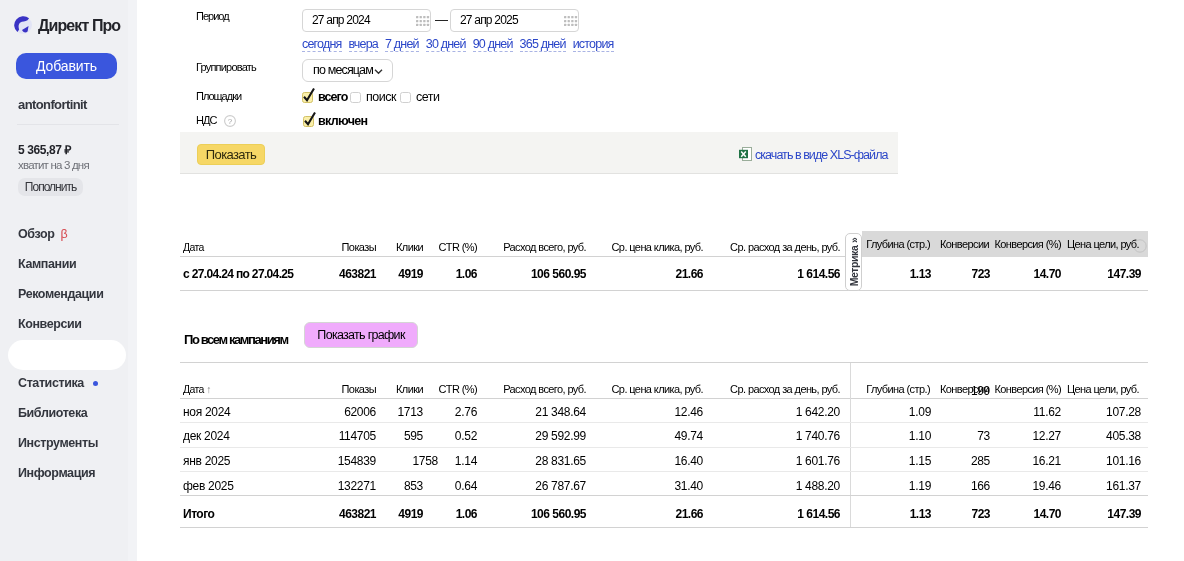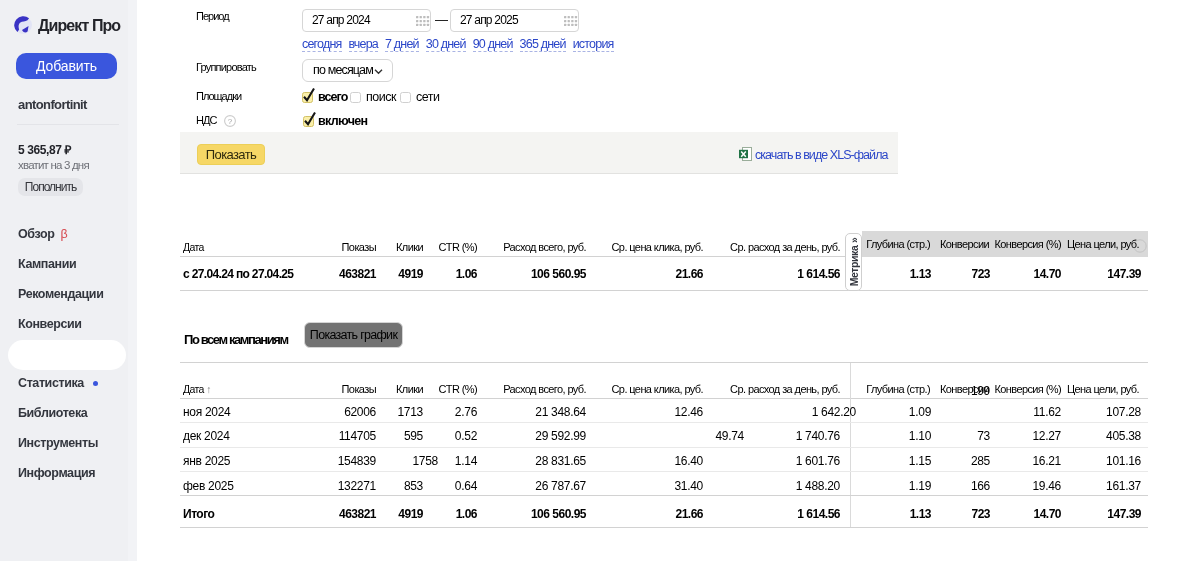--- a/index.html
+++ b/index.html
@@ -38,21 +38,21 @@
 .th { position:absolute; font-size:11px; letter-spacing:-0.6px; color:#000; width:140px; text-align:right; }
 .thl { position:absolute; font-size:10.5px; letter-spacing:-0.6px; color:#000; }
 .tv { position:absolute; font-size:12px; letter-spacing:-0.3px; color:#000; width:140px; text-align:right; }
 .tvl { position:absolute; font-size:12px; color:#000; letter-spacing:-0.3px; }
 .b { font-weight:700; letter-spacing:-0.5px; }
 .hline { position:absolute; height:1px; background:#d2d2d2; }
 .hline-light { position:absolute; height:1px; background:#e9e9e9; }
 .gray-head { position:absolute; left:862px; top:231px; width:286px; height:26px; background:#d9d9d9; }
 .metrika-tab { position:absolute; left:845px; top:233px; width:17px; height:58px; background:#fff; border:1px solid #cfcfcf; border-radius:5px; z-index:3; }
 .metrika-tab span { position:absolute; left:50%; top:50%; transform:translate(-50%,-50%) rotate(-90deg); white-space:nowrap; font-size:10.5px; font-weight:700; letter-spacing:-0.4px; color:#33363e; }
-.btn-graph { position:absolute; left:304px; top:322px; width:99px; height:26px; background:#737373; border:1px solid #d5d5d5; border-radius:6px; font-size:12.5px; letter-spacing:-0.7px; color:#000; text-align:center; line-height:24px; }
+.btn-graph { position:absolute; left:304px; top:322px; width:114px; height:26px; background:#f0abfc; border:1px solid #d5d5d5; border-radius:6px; font-size:12.5px; letter-spacing:-0.7px; color:#000; text-align:center; line-height:24px; }
 .vline { position:absolute; width:1px; background:#dadada; }
 </style>
 </head>
 <body>
 <div class="content"></div>
 <div class="sidebar">
   <svg style="position:absolute;left:14px;top:16px;" width="18" height="18" viewBox="0 0 22 22">
     <circle cx="11" cy="11" r="11" fill="#e2e4f5"></circle>
     <path d="M18.4 2.8 A11 11 0 0 0 4.2 19.7 L6.3 16.5 C5.6 14.7 5.4 12.6 5.8 11 C6.1 9.8 6.6 8.8 7.3 8.2 C8.7 7.3 10.3 6.9 12 6.8 C13.6 6.6 15.2 6.1 16.5 5.2 Z" fill="#3a33c4"></path>
     <path d="M9.8 17.2 L17.8 12.3 L16.6 19 C14.5 20.6 12.2 21.2 9.8 17.2 Z" fill="#3a33c4"></path>
@@ -198,32 +198,32 @@
 <div class="th" style="left:999px; top:383px;">Цена цели, руб.</div>
 <div class="hline" style="left:180px; top:398px; width:968px;"></div>
 <div class="vline" style="left:850px; top:363px; height:164px;"></div>
 
 <div class="tvl" style="left:183px; top:405px;">ноя 2024</div>
 <div class="tv" style="left:236px; top:405px;">62006</div>
 <div class="tv" style="left:283px; top:405px;">1713</div>
 <div class="tv" style="left:337px; top:405px;">2.76</div>
 <div class="tv" style="left:446px; top:405px;">21 348.64</div>
 <div class="tv" style="left:563px; top:405px;">12.46</div>
-<div class="tv" style="left:700px; top:405px;margin-left:16px;">1 642.20</div>
+<div class="tv" style="left:700px; top:405px;">1 642.20</div>
 <div class="tv" style="left:791px; top:405px;">1.09</div>
 <div class="tv" style="left:850px; top:384px;">199</div>
 <div class="tv" style="left:921px; top:405px;">11.62</div>
 <div class="tv" style="left:1001px; top:405px;">107.28</div>
 <div class="hline-light" style="left:180px; top:422px; width:968px;"></div>
 <div class="tvl" style="left:183px; top:429px;">дек 2024</div>
 <div class="tv" style="left:236px; top:429px;">114705</div>
 <div class="tv" style="left:283px; top:429px;">595</div>
 <div class="tv" style="left:337px; top:429px;">0.52</div>
 <div class="tv" style="left:446px; top:429px;">29 592.99</div>
-<div class="tv" style="left:563px; top:429px;margin-left:41px;">49.74</div>
+<div class="tv" style="left:563px; top:429px;">49.74</div>
 <div class="tv" style="left:700px; top:429px;">1 740.76</div>
 <div class="tv" style="left:791px; top:429px;">1.10</div>
 <div class="tv" style="left:850px; top:429px;">73</div>
 <div class="tv" style="left:921px; top:429px;padding-left:16px;">12.27</div>
 <div class="tv" style="left:1001px; top:429px;">405.38</div>
 <div class="hline-light" style="left:180px; top:447px; width:968px;"></div>
 <div class="tvl" style="left:183px; top:454px;">янв 2025</div>
 <div class="tv" style="left:236px; top:454px;">154839</div>
 <div class="tv" style="left:298px; top:454px;">1758</div>
 <div class="tv" style="left:337px; top:454px;">1.14</div>

